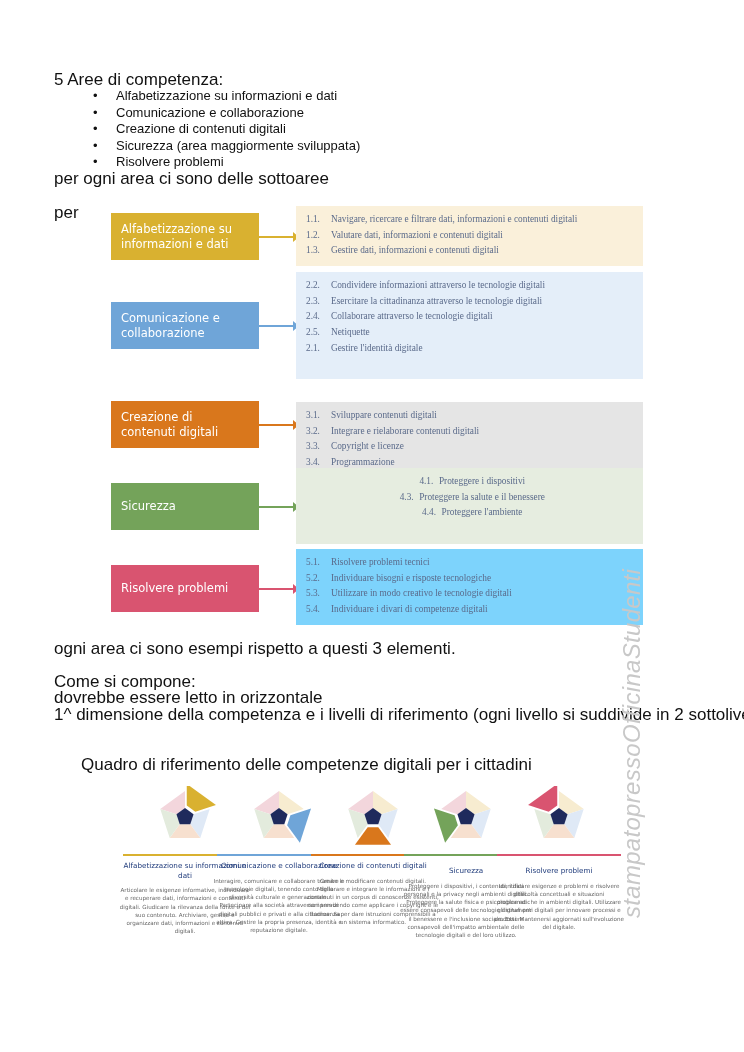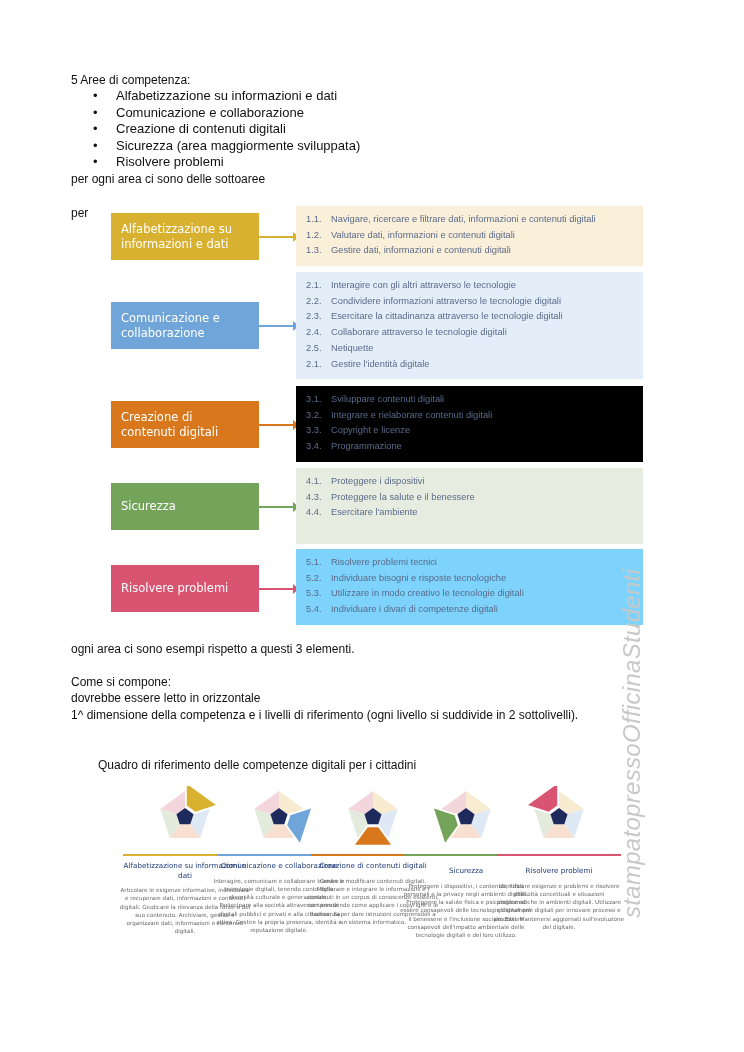--- a/index.html
+++ b/index.html
@@ -1,29 +1,29 @@
 <!DOCTYPE html>
 <html><head>
 <meta charset="utf-8">
 <style>
   html, body { margin:0; padding:0; background:#ffffff; }
   body { width:744px; height:1052px; position:relative; overflow:hidden;
          font-family:"Liberation Sans", sans-serif; color:#111; }
-  .txt { position:absolute; left:71px; font-size:12px; line-height:16.5px; white-space:nowrap; }
+  .txt { position:absolute; left:54px; font-size:17px; line-height:16.5px; white-space:nowrap; }
   .bullets { position:absolute; left:93px; top:88px; margin:0; padding:0; list-style:none; font-size:13px; line-height:16.6px; }
   .bullets li { position:relative; padding-left:23px; white-space:nowrap; }
   .bullets li .dot { position:absolute; left:0; top:0; }
 
   .row { position:absolute; left:111px; width:532px; }
   .area-box { position:absolute; left:0; width:148px; height:47px; color:#fff; font-family:"DejaVu Sans", sans-serif;
               font-size:11.5px; line-height:15px; padding:0 10px; box-sizing:border-box; display:flex; align-items:center; }
   .arrow { position:absolute; left:148px; width:38px; height:2px; }
   .arrow::after { content:""; position:absolute; right:-2px; top:-4px; border-left:6px solid; border-left-color:inherit;
                   border-top:5px solid transparent; border-bottom:5px solid transparent; }
-  .sub-panel { position:absolute; left:185px; width:347px; box-sizing:border-box; padding:6px 10px; font-family:Liberation Sans, sans-serif;
+  .sub-panel { position:absolute; left:185px; width:347px; box-sizing:border-box; padding:6px 10px; font-family:Liberation Serif, serif;
                font-size:9.3px; line-height:15.7px; color:#5a6a8a; }
   .sub-item { white-space:nowrap; }
   .sub-num { display:inline-block; width:25px; }
 
   .watermark { position:absolute; left:618px; top:918px; transform-origin:0 0; transform:rotate(-90deg);
                font-size:24px; font-style:italic; color:#c8c8c8; white-space:nowrap; letter-spacing:0.3px; }
 
   .pent-col { position:absolute; top:786px; width:88px; text-align:center; }
   .pent-svg { display:block; margin:0 auto; }
   .pent-line { height:2px; width:124px; margin-left:-18px; margin-top:6px; }
@@ -55,49 +55,48 @@
         <div class="sub-item"><span class="sub-num">1.2.</span><span>Valutare dati, informazioni e contenuti digitali</span></div>
         <div class="sub-item"><span class="sub-num">1.3.</span><span>Gestire dati, informazioni e contenuti digitali</span></div>
       </div>
   </div>
   <div class="row" style="top:272px;">
     <div class="area-box" style="top: 30px; background: rgb(111, 165, 216);">
         <span>Comunicazione e collaborazione</span>
       </div>
     <div class="arrow" style="top: 53px; background: rgb(111, 165, 216); border-color: rgb(111, 165, 216);"></div>
     <div class="sub-panel" style="top: 0px; height: 107px; background: rgb(228, 238, 249);">
-        <div class="sub-item"><span class="sub-num">2.1.</span><span>Interagire con gli altri attraverso le tecnologie</span></div>
         <div class="sub-item"><span class="sub-num">2.2.</span><span>Condividere informazioni attraverso le tecnologie digitali</span></div>
         <div class="sub-item"><span class="sub-num">2.3.</span><span>Esercitare la cittadinanza attraverso le tecnologie digitali</span></div>
         <div class="sub-item"><span class="sub-num">2.4.</span><span>Collaborare attraverso le tecnologie digitali</span></div>
         <div class="sub-item"><span class="sub-num">2.5.</span><span>Netiquette</span></div>
         <div class="sub-item"><span class="sub-num">2.1.</span><span>Gestire l'identità digitale</span></div>
       </div>
   </div>
   <div class="row" style="top:386px;">
     <div class="area-box" style="top: 15px; background: rgb(217, 119, 28);">
         <span>Creazione di contenuti digitali</span>
       </div>
     <div class="arrow" style="top: 38px; background: rgb(217, 119, 28); border-color: rgb(217, 119, 28);"></div>
-    <div class="sub-panel" style="top: 0px; height: 76px; background: #000000;">
+    <div class="sub-panel" style="top: 16px; height: 76px; background: #e5e5e5;">
         <div class="sub-item"><span class="sub-num">3.1.</span><span>Sviluppare contenuti digitali</span></div>
         <div class="sub-item"><span class="sub-num">3.2.</span><span>Integrare e rielaborare contenuti digitali</span></div>
         <div class="sub-item"><span class="sub-num">3.3.</span><span>Copyright e licenze</span></div>
         <div class="sub-item"><span class="sub-num">3.4.</span><span>Programmazione</span></div>
       </div>
   </div>
   <div class="row" style="top:468px;">
     <div class="area-box" style="top: 15px; background: rgb(116, 163, 90);">
         <span>Sicurezza</span>
       </div>
     <div class="arrow" style="top: 38px; background: rgb(116, 163, 90); border-color: rgb(116, 163, 90);"></div>
-    <div class="sub-panel" style="top: 0px; height: 76px; background: rgb(230, 237, 224);">
+    <div class="sub-panel" style="top: 0px; height: 76px; background: rgb(230, 237, 224); text-align: center;">
         <div class="sub-item"><span class="sub-num">4.1.</span><span>Proteggere i dispositivi</span></div>
         <div class="sub-item"><span class="sub-num">4.3.</span><span>Proteggere la salute e il benessere</span></div>
-        <div class="sub-item"><span class="sub-num">4.4.</span><span>Esercitare l'ambiente</span></div>
+        <div class="sub-item"><span class="sub-num">4.4.</span><span>Proteggere l'ambiente</span></div>
       </div>
   </div>
   <div class="row" style="top:549px;">
     <div class="area-box" style="top: 16px; background: rgb(217, 84, 112);">
         <span>Risolvere problemi</span>
       </div>
     <div class="arrow" style="top: 39px; background: rgb(217, 84, 112); border-color: rgb(217, 84, 112);"></div>
     <div class="sub-panel" style="top: 0px; height: 76px; background: #7dd3fc;">
         <div class="sub-item"><span class="sub-num">5.1.</span><span>Risolvere problemi tecnici</span></div>
         <div class="sub-item"><span class="sub-num">5.2.</span><span>Individuare bisogni e risposte tecnologiche</span></div>

